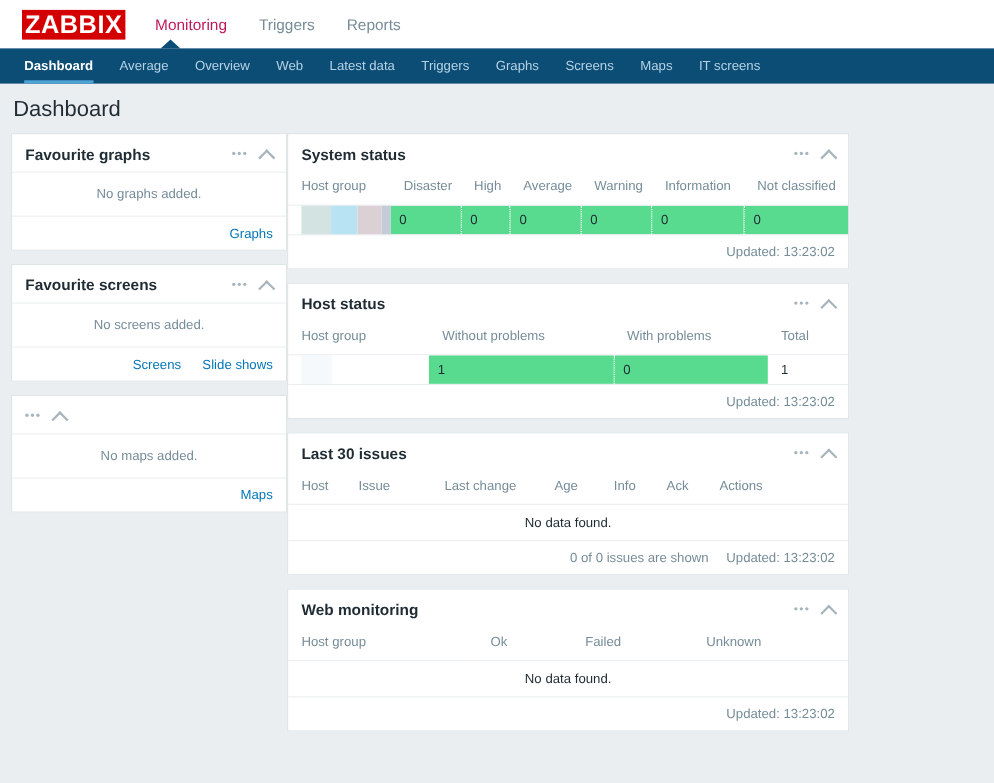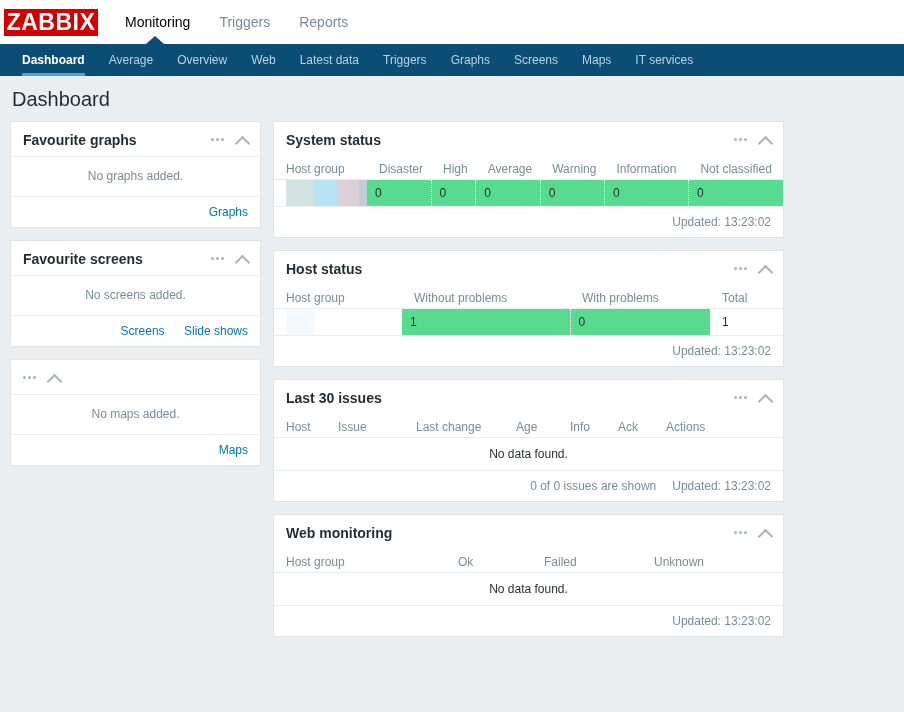--- a/index.html
+++ b/index.html
@@ -12,21 +12,21 @@
     color: #1f2c33;
     overflow: hidden;
   }
 
   
   .topbar {
     height: 44px;
     background: #ffffff;
     display: flex;
     align-items: center;
-    padding-left: 4px;
+    padding-left: 20px;
     position: relative;
   }
   .logo {
     width: 94px; height: 27px;
     background: #d40000;
     color: #ffffff;
     font-size: 23px;
     font-weight: bold;
     letter-spacing: 0.5px;
     display: flex;
@@ -40,21 +40,21 @@
     align-items: center;
     margin-left: 27px;
     gap: 29px;
   }
   .topnav-item {
     font-size: 14px;
     color: #768d99;
     cursor: pointer;
     white-space: nowrap;
   }
-  .topnav-item.active { color: #000000; }
+  .topnav-item.active { color: #be185d; }
 
   
   .subnav {
     height: 32px;
     background: #0c4d76;
     display: flex;
     align-items: stretch;
     padding-left: 10px;
     position: relative;
   }
@@ -91,21 +91,20 @@
     font-size: 20px;
     font-weight: normal;
     color: #1f2c33;
     padding: 12px 0 10px 12px;
   }
 
   
   .content {
     display: flex;
     padding: 0 10px;
-    gap: 12px;
     align-items: flex-start;
   }
   .col-left  { width: 251px; flex: 0 0 251px; }
   .col-right { width: 511px; flex: 0 0 511px; }
 
   
   .widget {
     background: #ffffff;
     border: 1px solid #dfe4e7;
     margin-bottom: 12px;
@@ -169,21 +168,21 @@
   
   table.zt {
     width: 100%;
     border-collapse: collapse;
     font-size: 12px;
   }
   table.zt thead th {
     font-weight: normal;
     color: #768d99;
     text-align: left;
-    padding: 6px 8px 3px 12px;
+    padding: 6px 8px 10px 12px;
     white-space: nowrap;
   }
   table.zt tbody td {
     border-top: 1px solid #ebeef1;
     padding: 0;
     height: 26px;
     color: #1f2c33;
   }
   td.cell-green {
     background: #59db8f;
@@ -223,21 +222,21 @@
   <div class="nav-arrow"></div>
   <div class="subnav-item active">Dashboard</div>
   <div class="subnav-item">Average</div>
   <div class="subnav-item">Overview</div>
   <div class="subnav-item">Web</div>
   <div class="subnav-item">Latest data</div>
   <div class="subnav-item">Triggers</div>
   <div class="subnav-item">Graphs</div>
   <div class="subnav-item">Screens</div>
   <div class="subnav-item">Maps</div>
-  <div class="subnav-item">IT services</div>
+  <div class="subnav-item">IT screens</div>
 </div>
 
 <div class="page-title">Dashboard</div>
 
 <div class="content">
 
   <div class="col-left">
 
     <div class="widget">
       <div class="widget-head">

